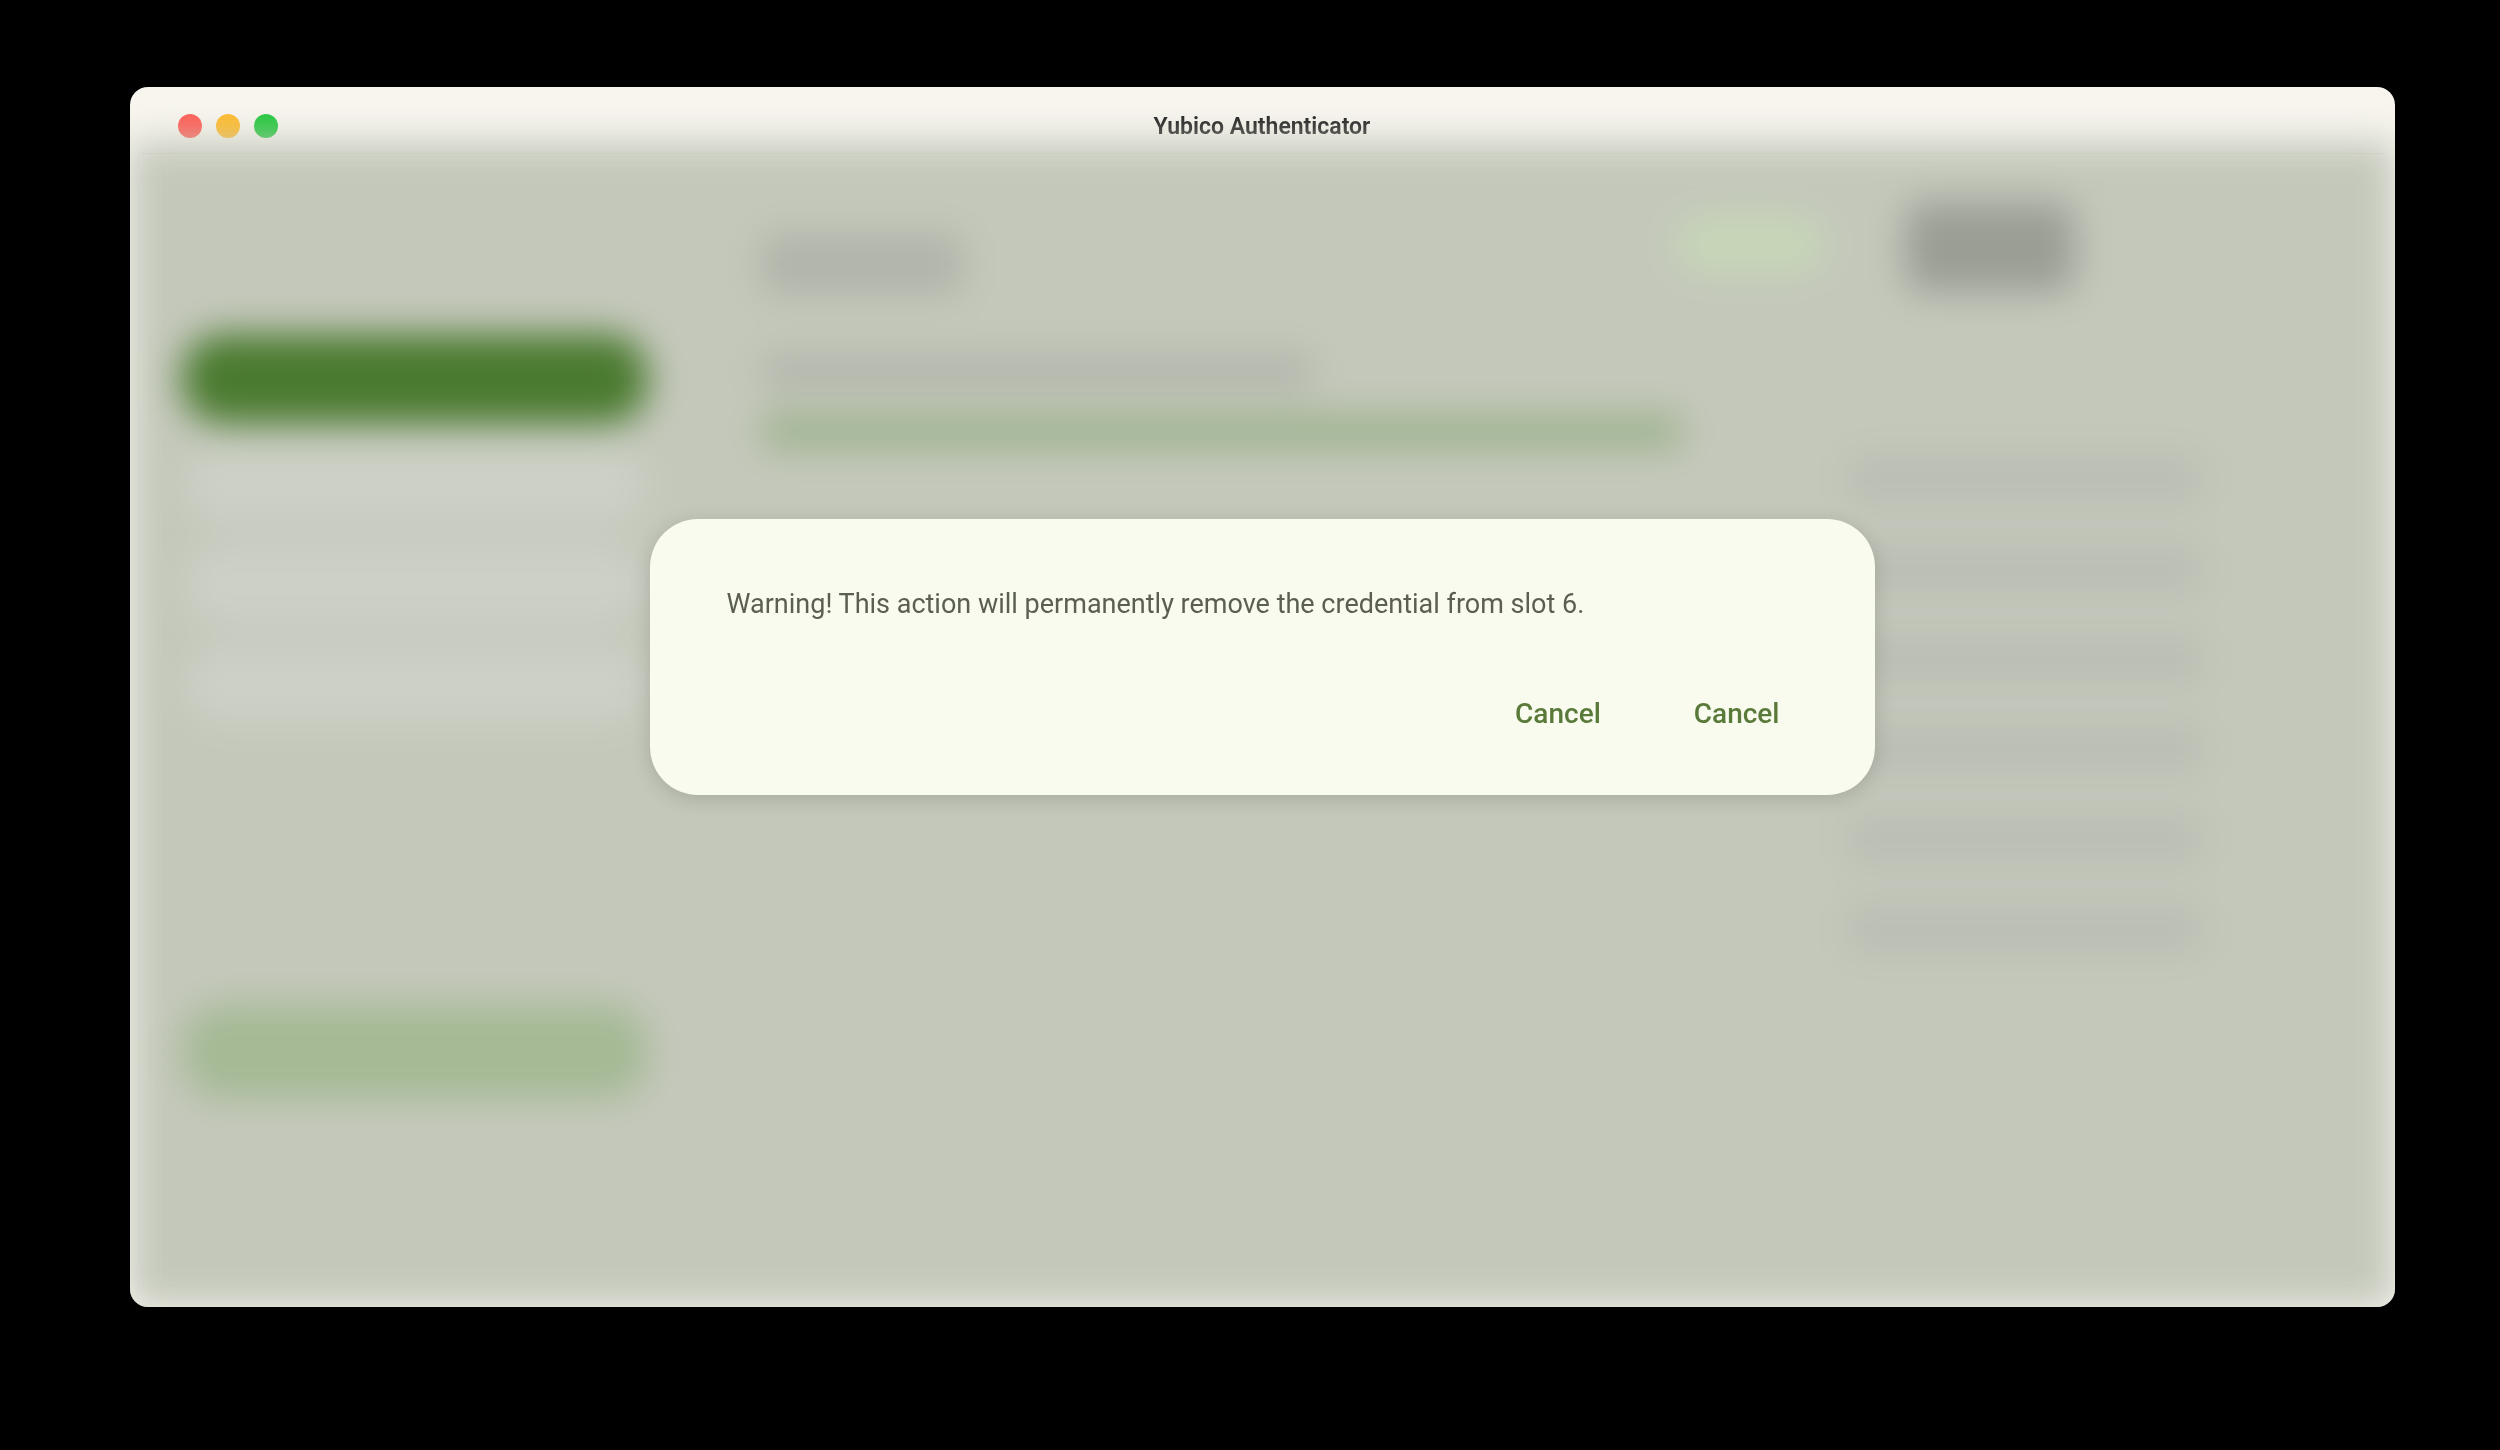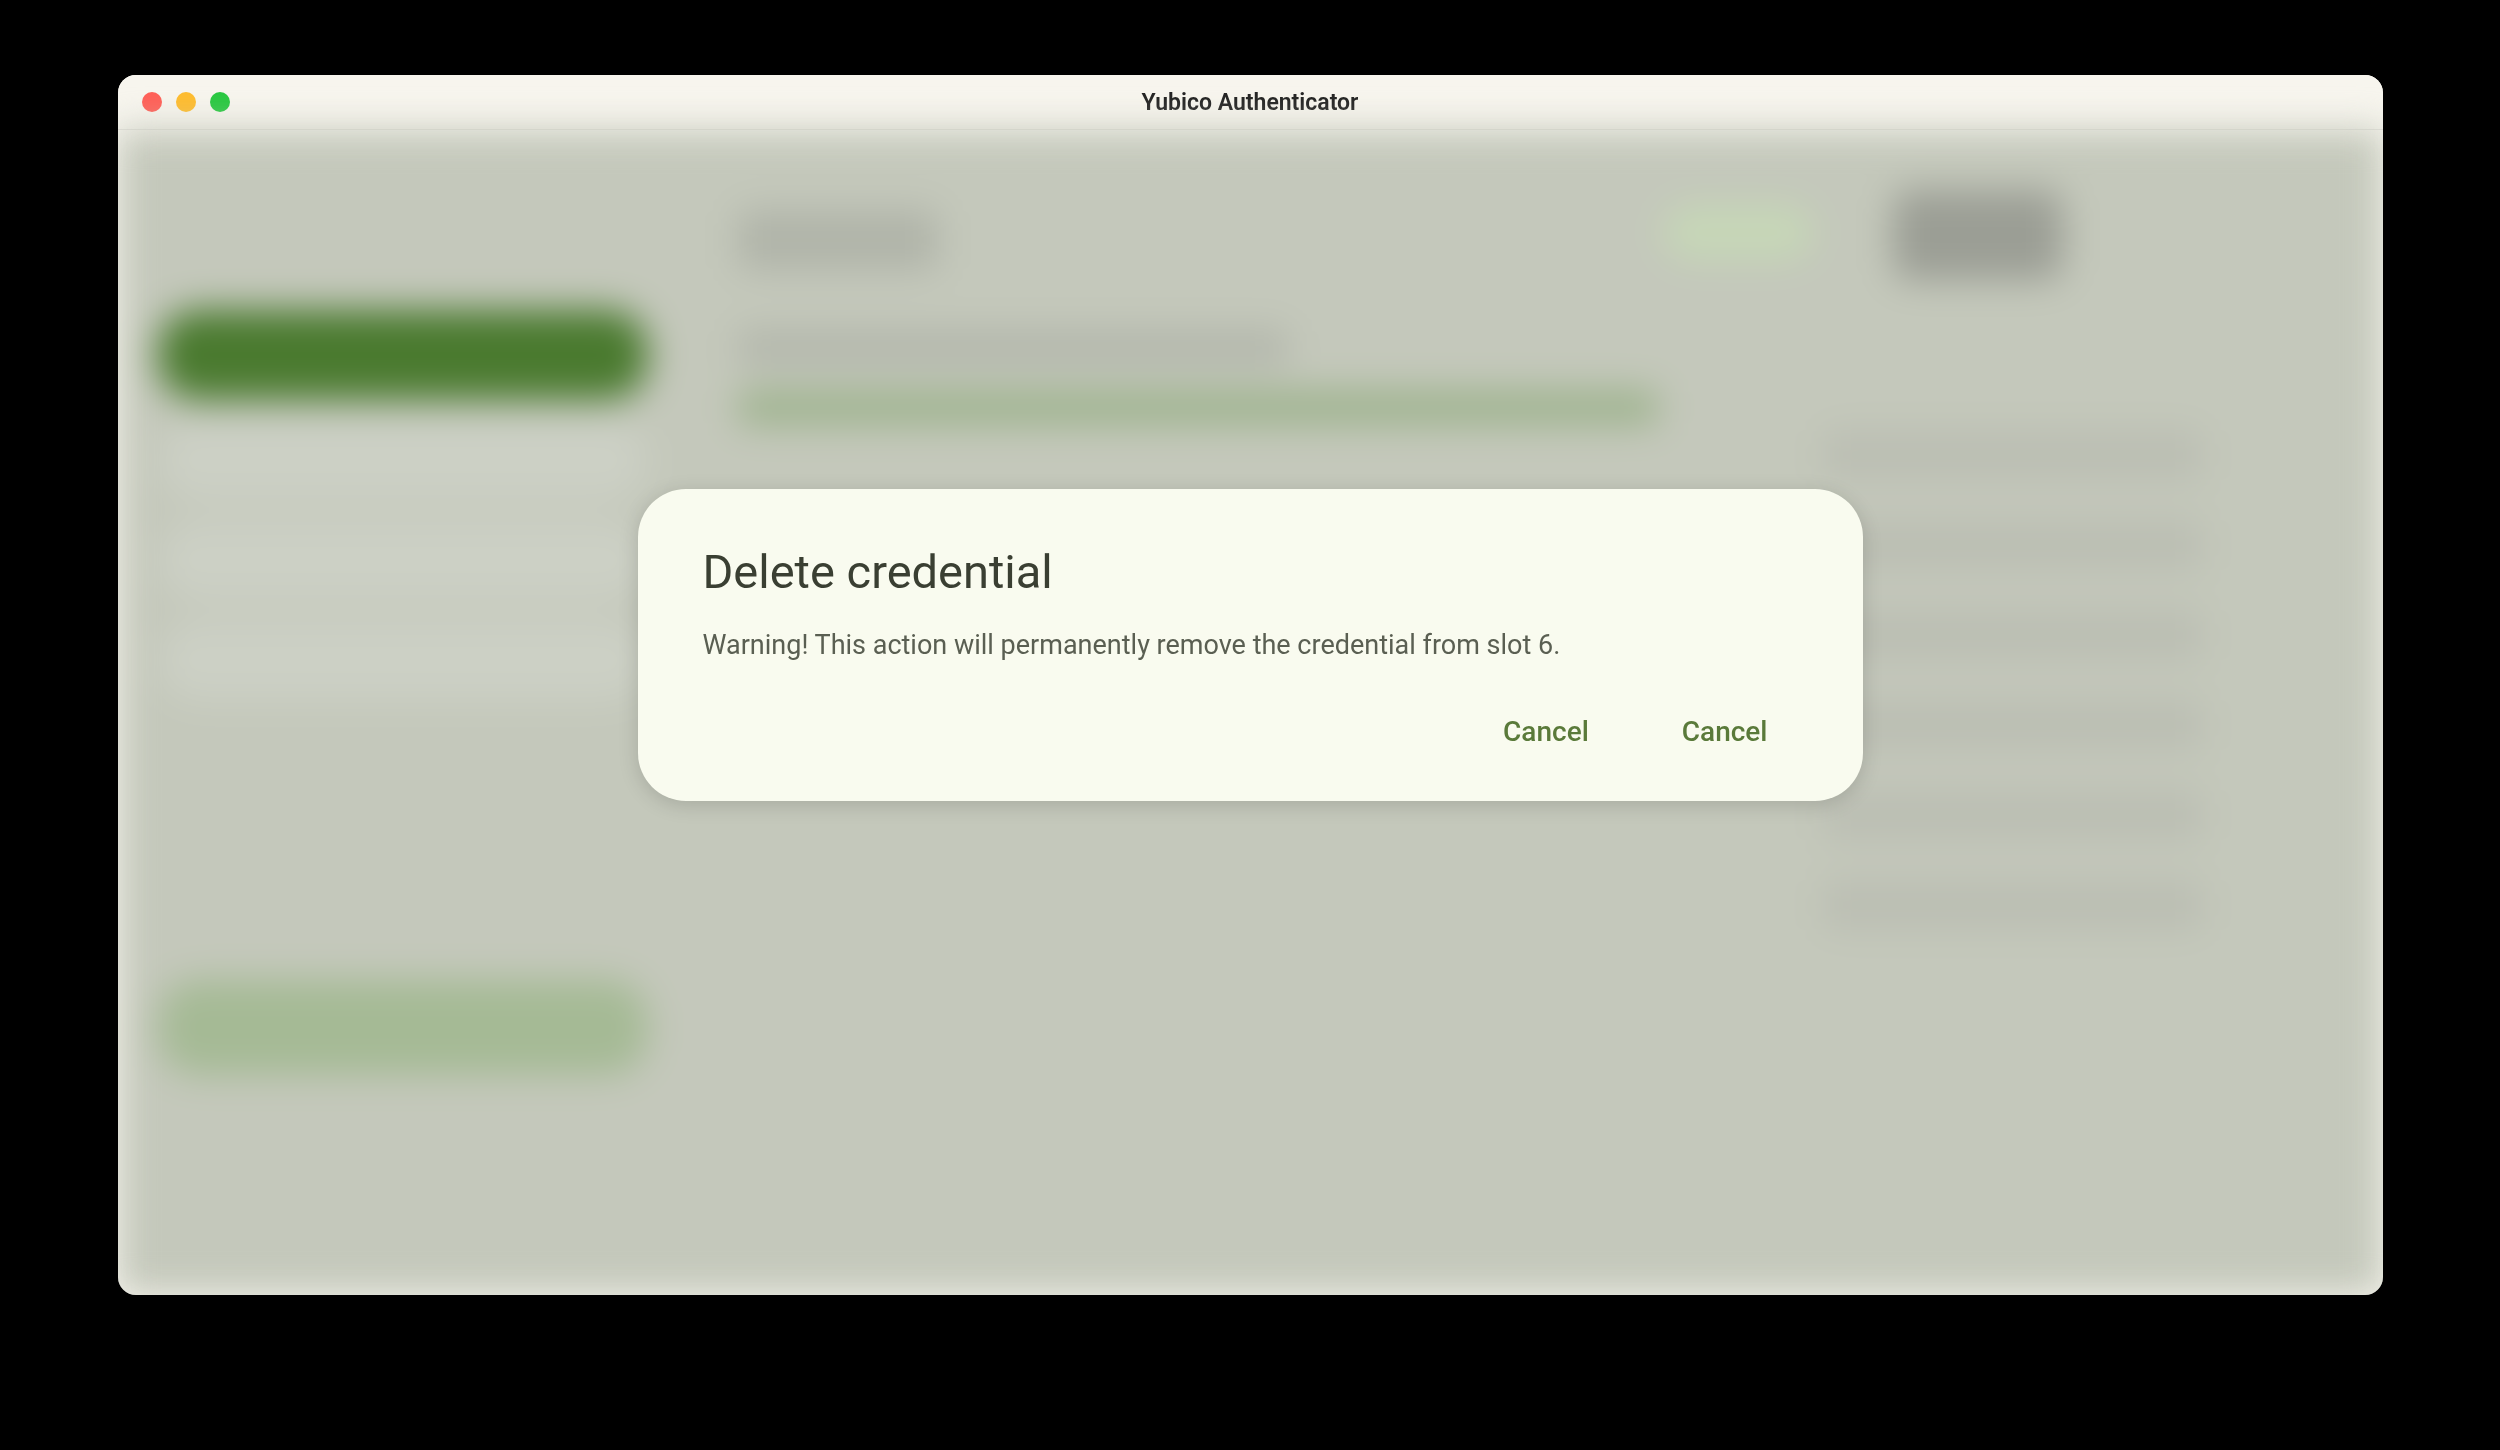--- a/index.html
+++ b/index.html
@@ -1,17 +1,17 @@
 <!DOCTYPE html>
 <html><head>
   <meta charset="utf-8">
   <style>
     * {
       margin: 0;
-      padding: 0;
+      padding: 12px;
       box-sizing: border-box;
     }
     
     body {
       background: #000;
       width: 2500px;
       height: 1450px;
       font-family: -apple-system, BlinkMacSystemFont, 'Segoe UI', Roboto, Helvetica, Arial, sans-serif;
       display: flex;
       align-items: flex-start;
@@ -253,21 +253,20 @@
       <div class="blur-right-item"></div>
       <div class="blur-right-item"></div>
       <div class="blur-right-item"></div>
       <div class="blur-right-item"></div>
       <div class="blur-right-item"></div>
     </div>
   </div>
 
   <div class="modal-overlay">
     <div class="modal">
-      <h2 class="modal-title">Delete credential</h2>
       <p class="modal-body">Warning! This action will permanently remove the credential from slot 6.</p>
       <div class="modal-actions">
         <button class="modal-button">Cancel</button>
         <button class="modal-button">Cancel</button>
       </div>
     </div>
   </div>
 </div>
 
 </body></html>

